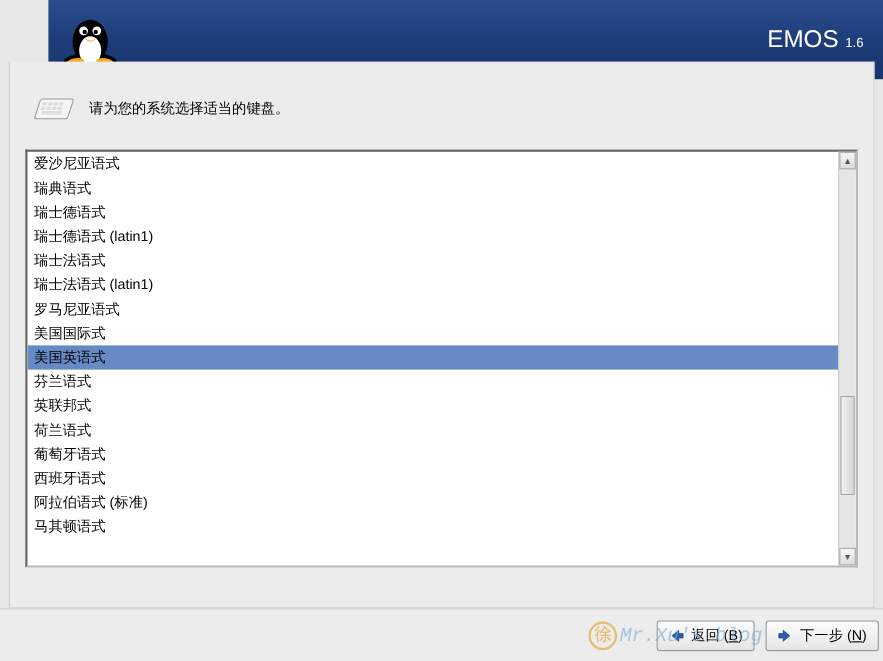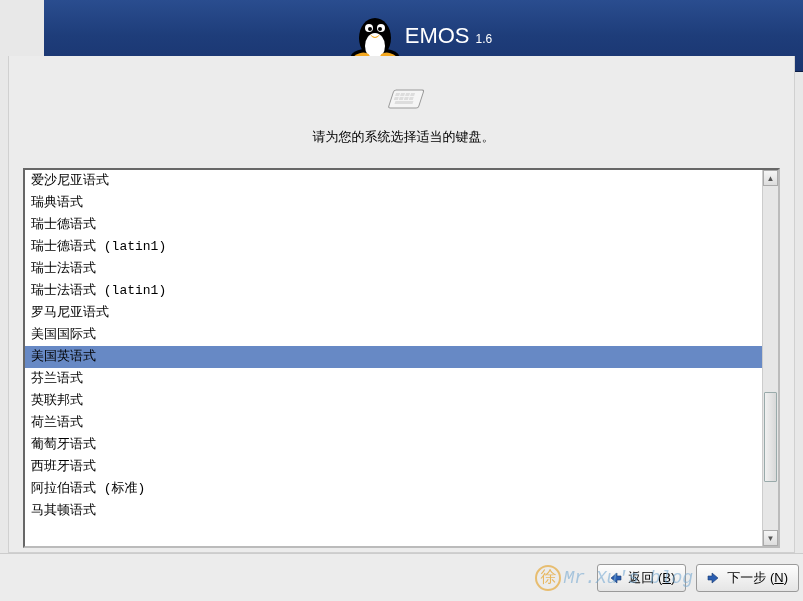--- a/index.html
+++ b/index.html
@@ -10,21 +10,21 @@
     font-size: 13px;
     background: #e8e8e8;
     overflow: hidden;
     position: relative;
   }
   .header {
     height: 72px;
     background: linear-gradient(to bottom, #2a4d8f 0%, #1e3d7a 50%, #1a3570 100%);
     display: flex;
     align-items: center;
-    justify-content: center;
+    justify-content: space-between;
     padding: 0 18px 0 8px;
     border-bottom: 1px solid #0d1f45;
     margin-left: 44px;
   }
   .logo-wrap {
     width: 60px;
     height: 56px;
     display: flex;
     align-items: flex-end;
     justify-content: center;
@@ -47,38 +47,36 @@
     background: #ececec;
     border: 1px solid #d0d0d0;
     border-top: none;
     padding: 14px 14px;
   }
   .instruction-row {
     display: flex;
     align-items: center;
     gap: 14px;
     margin: 14px 0 22px 4px;
-    flex-direction: column;
   }
   .kb-icon {
     width: 40px;
     height: 30px;
   }
   .instruction-text { font-size: 13px; }
   .list-frame {
     border: 2px inset #bbb;
     background: #fff;
     height: 380px;
     position: relative;
     display: flex;
   }
   .list-body {
     flex: 1;
     overflow: hidden;
-    font-family: Liberation Mono, monospace;
   }
   .list-item {
     padding: 2px 6px;
     font-size: 13px;
     line-height: 18px;
     white-space: nowrap;
     cursor: default;
   }
   .list-item.selected {
     background: #6789c5;

